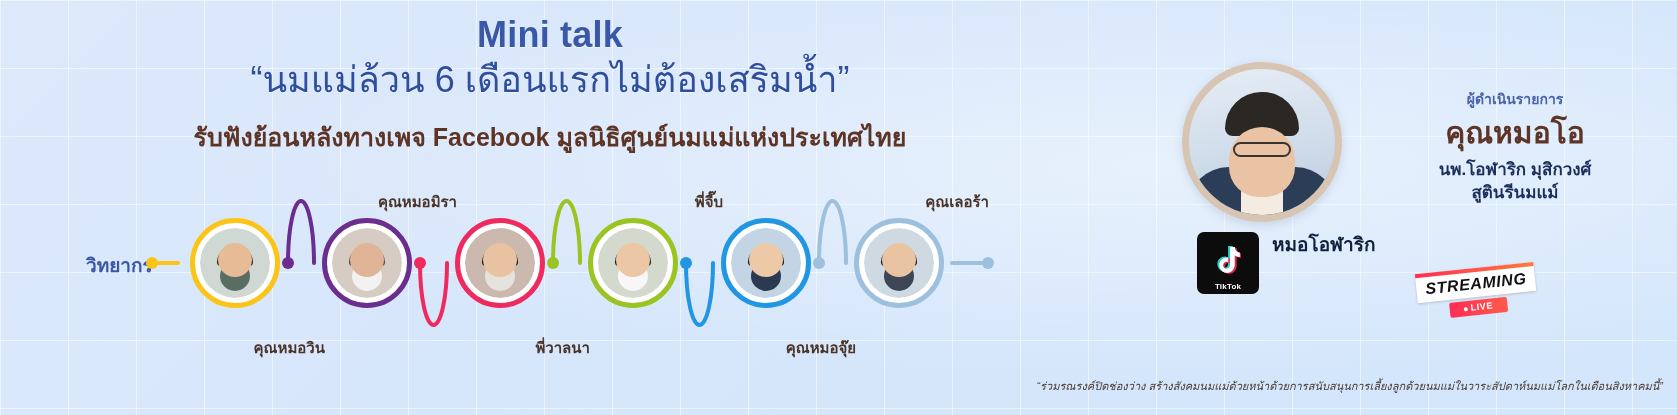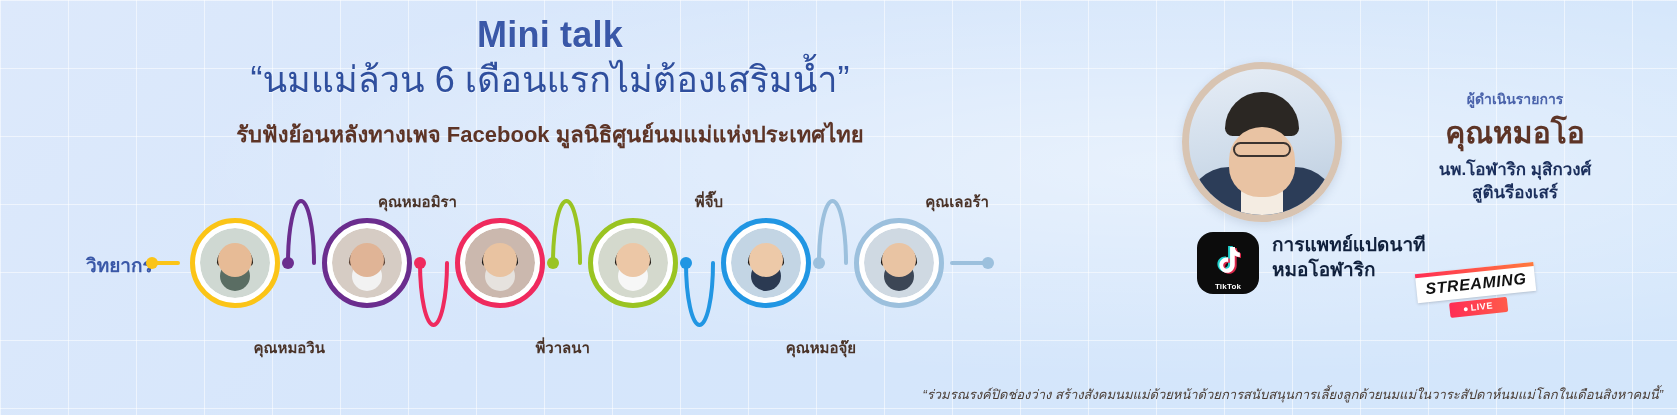--- a/index.html
+++ b/index.html
@@ -34,21 +34,21 @@
     font-size:36px; font-weight:bold; color:#3a58a8;
     letter-spacing:.2px; line-height:1.15;
     text-shadow: 0 1px 0 rgba(255,255,255,.6);
   }
   .quote-line{
     font-size:36px; font-weight:normal; color:#2f4f9e;
     line-height:1.28; margin-top:2px; white-space:nowrap;
     text-shadow: 0 1px 0 rgba(255,255,255,.6);
   }
   .sub-line{
-    font-size:22px; font-weight:bold; color:#5d3426;
+    font-size:25px; font-weight:bold; color:#5d3426;
     margin-top:14px; white-space:nowrap;
   }
 
   
   .speakers{
     position:absolute; left:0; top:180px; width:1060px; height:170px; z-index:3;
   }
   .speaker-label-left{
     position:absolute; left:86px; top:70px;
     font-size:19px; color:#3a58a8; font-weight:600;
@@ -131,21 +131,21 @@
   .host-text{ position:absolute; left:248px; top:88px; width:300px; text-align:center; }
   .host-role{ font-size:14px; color:#4a63ab; font-weight:600; }
   .host-name{
     font-size:30px; font-weight:bold; color:#5d3426; margin-top:6px; line-height:1.1;
   }
   .host-fullname{ font-size:17px; font-weight:bold; color:#1b2f5c; margin-top:10px; line-height:1.35; }
   .host-spec{ font-size:17px; font-weight:bold; color:#1b2f5c; line-height:1.35; }
 
   .tiktok{
     position:absolute; left:80px; top:232px;
-    width:62px; height:62px; border-radius:16px; background:#0c0c0c;
+    width:62px; height:62px; border-radius:7px; background:#0c0c0c;
     display:flex; align-items:center; justify-content:center; flex-direction:column;
   }
   .tiktok .note{ position:relative; width:26px; height:30px; margin-top:-4px; }
   .tiktok-label{
     position:absolute; bottom:3px; left:0; width:100%; text-align:center;
     color:#fff; font-size:8px; font-weight:bold; letter-spacing:.2px;
   }
   .channel{
     position:absolute; left:155px; top:232px;
     font-size:19px; font-weight:bold; color:#10203c; line-height:1.32;
@@ -166,22 +166,22 @@
     background:linear-gradient(90deg,#ff2d55,#ff5b4a);
     color:#fff; font-size:9px; font-weight:bold; letter-spacing:.6px;
     text-align:center; padding:2px 0 3px; border-radius:2px;
   }
   .stream-live .dot{
     display:inline-block; width:4px; height:4px; border-radius:50%;
     background:#fff; margin-right:3px; vertical-align:middle;
   }
 
   .footer-note{
-    position:absolute; right:14px; bottom:10px;
-    font-size:13px; font-style:italic; color:#4a3d35; z-index:6;
+    position:absolute; right:14px; bottom:20px;
+    font-size:11px; font-style:italic; color:#4a3d35; z-index:6;
     white-space:nowrap;
   }
 </style>
 </head>
 <body>
 
 <div class="banner">
 
   <div class="headline-block">
     <div class="mini-talk">Mini talk</div>
@@ -274,37 +274,36 @@
       <div class="h-body"></div>
       <div class="h-shirt"></div>
       <div class="h-hair"></div>
       <div class="h-face"></div>
       <div class="h-glass"></div>
     </div>
     <div class="host-text">
       <div class="host-role">ผู้ดำเนินรายการ</div>
       <div class="host-name">คุณหมอโอ</div>
       <div class="host-fullname">นพ.โอฬาริก มุสิกวงศ์</div>
-      <div class="host-spec">สูตินรีองเสร์</div>
+      <div class="host-spec">สูตินรีนมแม์</div>
     </div>
 
     <div class="tiktok">
       <div class="note">
         <svg width="26" height="30" viewBox="0 0 26 30">
           <path d="M17.5 1h4.2c.3 3.2 2.2 5.4 5.1 5.7v4.2c-1.9.1-3.6-.4-5.1-1.4v8.9c0 5.3-4.2 9.2-9.1 8.3-3.6-.7-6.2-3.9-6.2-7.6 0-4.6 4.1-8.2 8.7-7.5v4.4c-.6-.2-1.2-.3-1.9-.2-1.9.3-3.2 2-3 3.9.2 1.8 1.8 3.1 3.6 3 1.9-.1 3.3-1.7 3.3-3.6V1z" fill="#ffffff" transform="translate(-2,0)"></path>
           <path d="M17.5 1h4.2c.3 3.2 2.2 5.4 5.1 5.7v4.2c-1.9.1-3.6-.4-5.1-1.4v8.9c0 5.3-4.2 9.2-9.1 8.3-3.6-.7-6.2-3.9-6.2-7.6 0-4.6 4.1-8.2 8.7-7.5v4.4c-.6-.2-1.2-.3-1.9-.2-1.9.3-3.2 2-3 3.9.2 1.8 1.8 3.1 3.6 3 1.9-.1 3.3-1.7 3.3-3.6V1z" fill="#25f4ee" transform="translate(-4,-1)" opacity=".85"></path>
           <path d="M17.5 1h4.2c.3 3.2 2.2 5.4 5.1 5.7v4.2c-1.9.1-3.6-.4-5.1-1.4v8.9c0 5.3-4.2 9.2-9.1 8.3-3.6-.7-6.2-3.9-6.2-7.6 0-4.6 4.1-8.2 8.7-7.5v4.4c-.6-.2-1.2-.3-1.9-.2-1.9.3-3.2 2-3 3.9.2 1.8 1.8 3.1 3.6 3 1.9-.1 3.3-1.7 3.3-3.6V1z" fill="#fe2c55" transform="translate(0,1)" opacity=".85"></path>
           <path d="M17.5 1h4.2c.3 3.2 2.2 5.4 5.1 5.7v4.2c-1.9.1-3.6-.4-5.1-1.4v8.9c0 5.3-4.2 9.2-9.1 8.3-3.6-.7-6.2-3.9-6.2-7.6 0-4.6 4.1-8.2 8.7-7.5v4.4c-.6-.2-1.2-.3-1.9-.2-1.9.3-3.2 2-3 3.9.2 1.8 1.8 3.1 3.6 3 1.9-.1 3.3-1.7 3.3-3.6V1z" fill="#ffffff" transform="translate(-2,0)"></path>
         </svg>
       </div>
       <div class="tiktok-label">TikTok</div>
     </div>
 
     <div class="channel">
-      <div>การแพทย์แปดนาที</div>
       <div>หมอโอฬาริก</div>
     </div>
 
     <div class="stream-badge">
       <div class="stream-top">STREAMING</div>
       <div class="stream-live"><span class="dot"></span><span>LIVE</span></div>
     </div>
   </div>
 
   <div class="footer-note">“ร่วมรณรงค์ปิดช่องว่าง สร้างสังคมนมแม่ด้วยหน้าด้วยการสนับสนุนการเลี้ยงลูกด้วยนมแม่ในวาระสัปดาห์นมแม่โลกในเดือนสิงหาคมนี้”</div>

